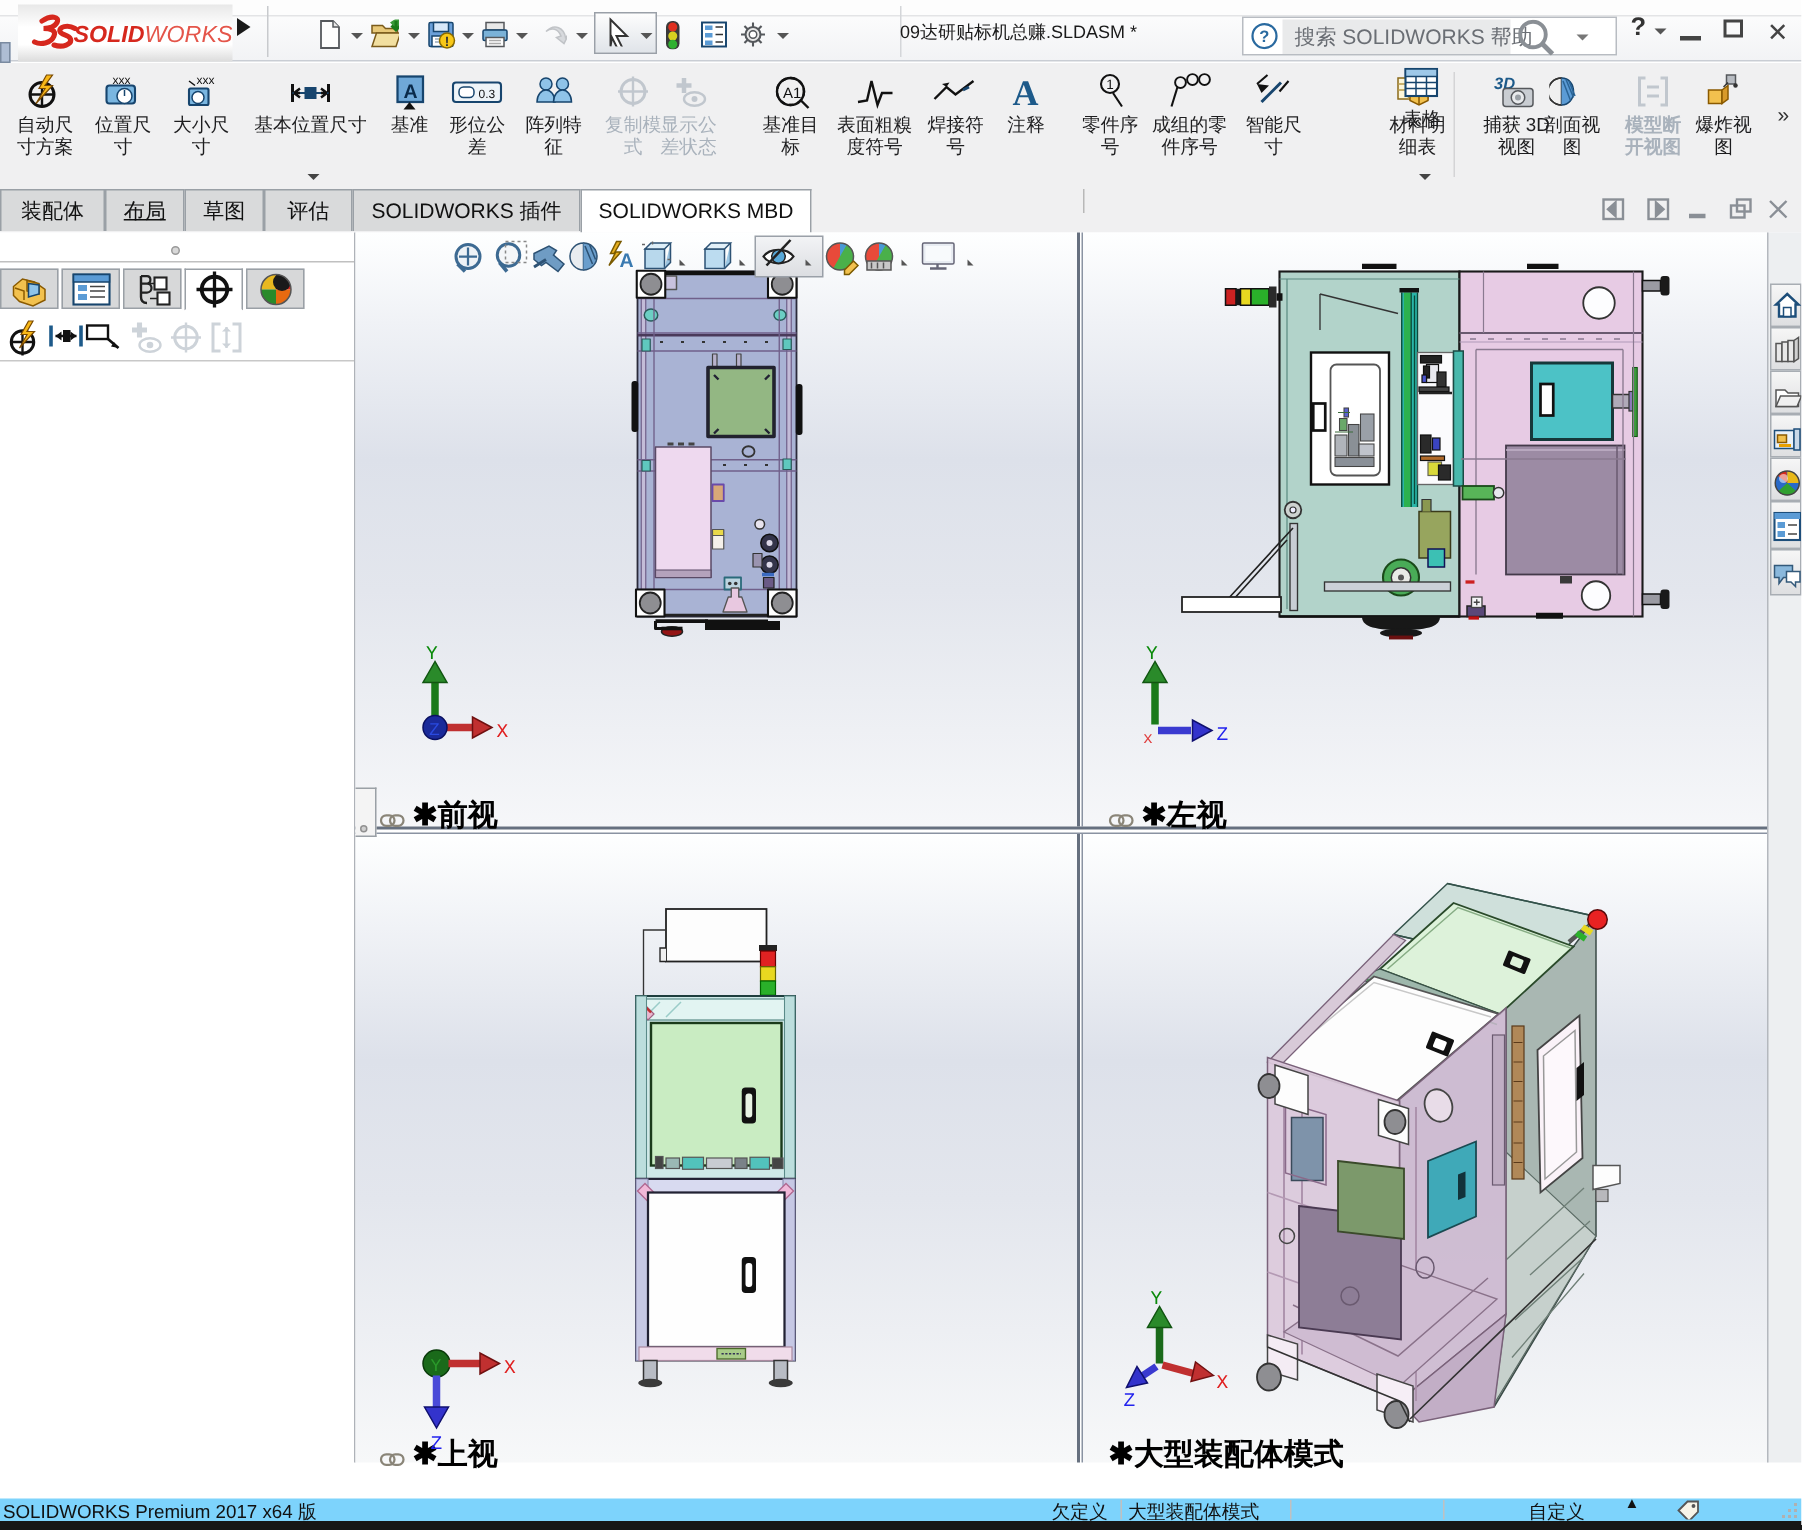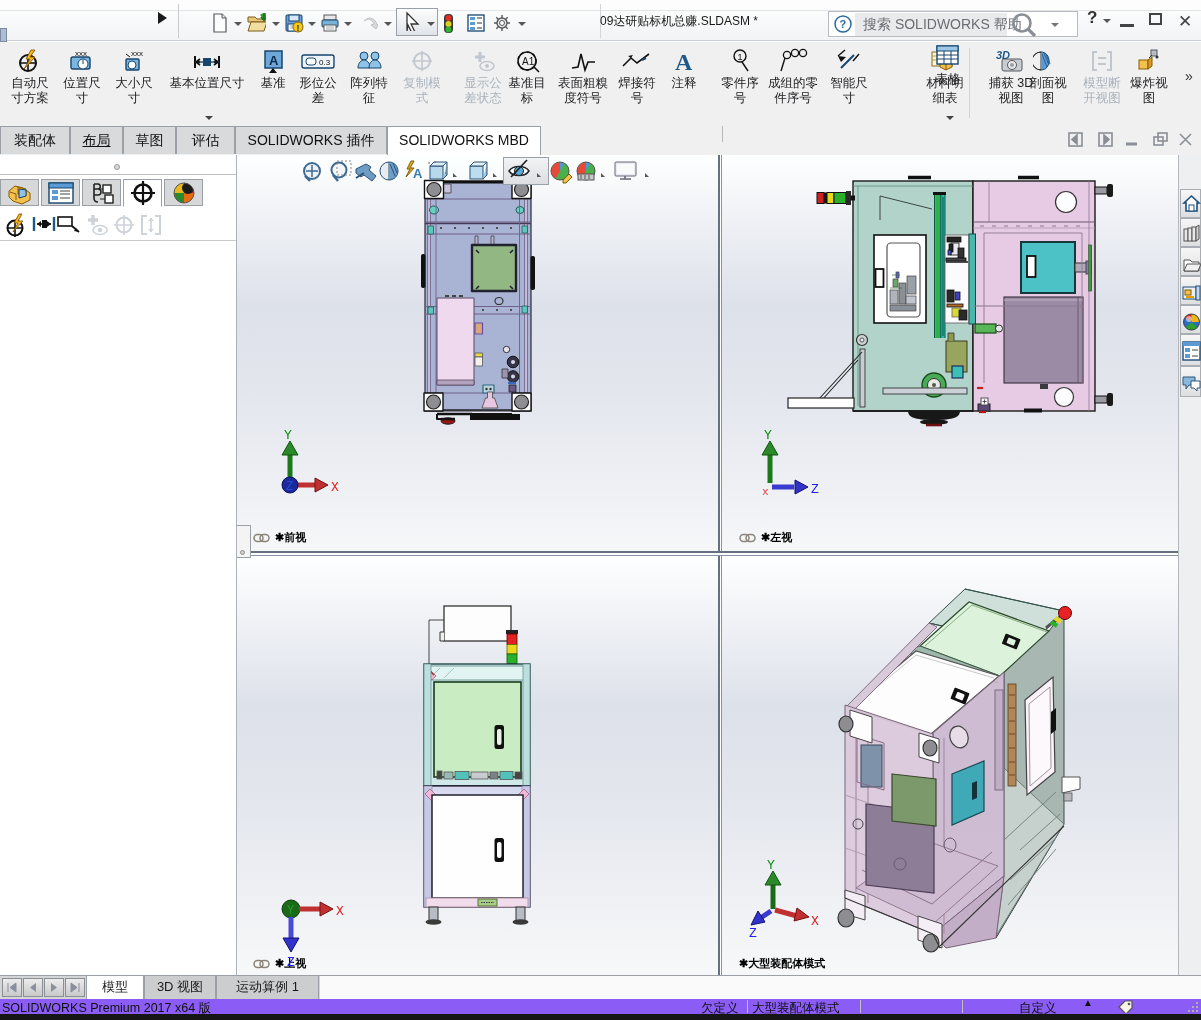--- a/index.html
+++ b/index.html
@@ -39,45 +39,54 @@
 #lp-icons{position:absolute;left:0;top:52px;width:236px;height:34px;background:#fff;border-bottom:1px solid #c8c8c8;}
 
 #viewport{position:absolute;left:237px;top:155px;width:941px;height:820px;}
 .quad{position:absolute;}
 #q1{left:0;top:0;width:483px;height:398px;background:linear-gradient(180deg,#feffff 0%,#f0f2f6 15%,#dde1ea 38%,#e3e6ed 60%,#f6f7f9 100%);}
 #q2{left:485px;top:0;width:456px;height:398px;background:linear-gradient(180deg,#feffff 0%,#f0f2f6 15%,#dde1ea 38%,#e3e6ed 60%,#f6f7f9 100%);}
 #q3{left:0;top:401px;width:483px;height:419px;background:linear-gradient(180deg,#feffff 0%,#f0f2f6 15%,#dde1ea 36%,#e3e6ed 58%,#f7f8f9 100%);}
 #q4{left:485px;top:401px;width:456px;height:419px;background:linear-gradient(180deg,#feffff 0%,#f0f2f6 15%,#dde1ea 36%,#e3e6ed 58%,#f7f8f9 100%);}
 #vdiv{position:absolute;left:481px;top:0;width:4px;height:820px;background:#fff;border-left:2px solid #66707f;border-right:1px solid #8a93a2;}
 #hdiv{position:absolute;left:0;top:396px;width:941px;height:5px;background:#fff;border-top:2px solid #66707f;border-bottom:1px solid #8a93a2;}
-.vlabel{position:absolute;font-size:11px;font-weight:bold;color:#000;}
+.vlabel{position:absolute;font-size:20px;font-weight:bold;color:#000;}
 .chainic{display:inline-block;vertical-align:-2px;margin-right:5px;}
 
 #split1{position:absolute;left:237px;top:525px;width:14px;height:33px;background:#f4f4f4;border:1px solid #9aa0a6;border-left:none;}
 #split1 .d{position:absolute;left:3px;top:24px;width:5px;height:5px;border-radius:50%;background:#cfcfcf;border:1px solid #909090;}
 
 #taskpane{position:absolute;left:1178px;top:155px;width:23px;height:820px;background:#edeff1;border-left:1px solid #b4b8be;}
 .tpbtn{position:absolute;left:1px;width:21px;height:29px;background:linear-gradient(#f6f6f6,#dedfe1);border:1px solid #a8adb3;}
 
 #bottomtabs{position:absolute;left:0;top:975px;width:1201px;height:24px;background:#d4d5d7;border-top:1px solid #9aa0a6;}
 .navb{position:absolute;top:2px;width:20px;height:19px;background:linear-gradient(#ececec,#c9c9c9);border:1px solid #8a8f95;}
 .btab{position:absolute;top:0px;height:23px;font-size:13px;color:#1a1a1a;text-align:center;line-height:22px;background:#cccdcf;border-right:1px solid #9aa0a6;border-left:1px solid #9aa0a6;}
 .btab.act{background:#fff;}
 #bt-rest{position:absolute;left:320px;top:0;width:881px;height:23px;background:#fafafa;}
 
-#statusbar{position:absolute;left:0;top:999px;width:1201px;height:15px;background:#8b5cf6;font-size:12.5px;color:#111;}
+#statusbar{position:absolute;left:0;top:999px;width:1201px;height:15px;background:#7dd3fc;font-size:12.5px;color:#111;}
 #blackbar{position:absolute;left:0;top:1014px;width:1201px;height:6px;background:#161616;}
 .sb-sep{position:absolute;top:1px;width:1px;height:13px;background:#c0c0c0;}
 svg{display:block;}
 </style></head>
 <body>
 <div id="app">
 
   <div id="titlebar">
     <div id="topstrip"></div>
+    <div id="logobox">
+      <svg style="position:absolute;left:6px;top:5px;" width="34" height="30" viewBox="0 0 34 30">
+        <g fill="none" stroke="#d6281e" stroke-width="3.4" stroke-linecap="round">
+          <path d="M10 6c6-4 12-3 10 1-1.5 3-6 4-9 4 4 0 9 1 7 5-2 5-9 6-13 4"></path>
+          <path d="M30 5c-5-3-11-1-10 2 .8 2.5 6 2 7 5 1 3.5-5 6-11 4" transform="translate(2,6)"></path>
+        </g>
+      </svg>
+      <div class="lg" style="left:37px;top:12px;font-size:15.5px;letter-spacing:0;">SOLID<span style="font-weight:normal;color:#e4554a;">WORKS</span></div>
+    </div>
     <div class="flyarrow"></div>
     <div style="position:absolute;left:178px;top:4px;width:1px;height:34px;background:#c8cacd;"></div>
     <div id="tb-icons">
       <svg class="tbtn" style="left:210px;" width="20" height="20">
           <path d="M4 1h8l4 4v14H4z" fill="#fdfdfd" stroke="#55585c" stroke-width="1.2"></path>
           <path d="M12 1v4h4" fill="#e8e8e8" stroke="#55585c"></path>
         </svg>
       <div class="drop" style="left:234px;"></div>
       <svg class="tbtn" style="left:246px;" width="22" height="20">
           <path d="M2 4h7l2 2h8v3H2z" fill="#e8c878" stroke="#7a5a1a"></path>
@@ -193,21 +202,21 @@
     <div class="rb" style="left:344px;width:50px;"><svg class="ic" width="30" height="26">
           <circle cx="10" cy="8" r="4" fill="#8fc3e8" stroke="#17456e"></circle>
           <path d="M4 20c0-5 3-8 6-8s6 3 6 8z" fill="#8fc3e8" stroke="#17456e"></path>
           <circle cx="21" cy="8" r="4" fill="#8fc3e8" stroke="#17456e"></circle>
           <path d="M15 20c0-5 3-8 6-8s6 3 6 8z" fill="#8fc3e8" stroke="#17456e"></path>
         </svg>阵列特<br>征</div>
     <div class="rb dis" style="left:397px;width:50px;"><svg class="ic" width="26" height="26" opacity="0.45">
           <circle cx="13" cy="13" r="8" fill="none" stroke="#8a97a5" stroke-width="2"></circle>
           <path d="M3 13h20M13 3v20" stroke="#8a97a5" stroke-width="1.6"></path>
         </svg>复制模<br>式</div>
-    <div class="rb dis" style="left:457px;width:52px;"><svg class="ic" width="26" height="26" opacity="0.45">
+    <div class="rb dis" style="left:433px;width:52px;"><svg class="ic" width="26" height="26" opacity="0.45">
           <path d="M10 4v10M5 9h10" stroke="#8a97a5" stroke-width="3"></path>
           <ellipse cx="17" cy="18" rx="7" ry="4.5" fill="none" stroke="#8a97a5" stroke-width="1.6"></ellipse>
           <circle cx="17" cy="18" r="2" fill="#8a97a5"></circle>
         </svg>显示公<br>差状态</div>
     <div class="rb" style="left:503px;width:48px;"><svg class="ic" width="28" height="26">
           <circle cx="14" cy="13" r="9" fill="none" stroke="#111" stroke-width="1.6"></circle>
           <circle cx="14" cy="13" r="9" fill="none" stroke="#111" stroke-width="1.6" stroke-dasharray="3 3"></circle>
           <text x="9" y="17" font-size="10" fill="#111">A1</text>
           <path d="M21 19l5 5" stroke="#111" stroke-width="1.6"></path>
         </svg>基准目<br>标</div>
@@ -256,21 +265,21 @@
           <rect x="8" y="11" width="20" height="12" rx="2" fill="#c9cdd2" stroke="#55585c"></rect>
           <circle cx="18" cy="17" r="4.5" fill="#e8eaec" stroke="#55585c"></circle>
           <circle cx="18" cy="17" r="2" fill="#9aa0a6"></circle>
         </svg>捕获 3D<br>视图</div>
     <div class="rb" style="left:980px;width:48px;margin-left:44px;"><svg class="ic" width="30" height="26">
           <path d="M8 4a9 9 0 100 18z" fill="#f0f0f0" stroke="#333"></path>
           <path d="M8 4a9 9 0 100 18" fill="none" stroke="#333"></path>
           <path d="M8 4c5 0 8 4 8 9s-3 9-8 9" fill="#5b9bd5" stroke="#17456e"></path>
           <path d="M9 6l5 13M11 5l5 12M13 6l4 10" stroke="#2a6496" stroke-width="1"></path>
         </svg>剖面视<br>图</div>
-    <div class="rb dis" style="left:1080px;width:44px;"><svg class="ic" width="26" height="26" opacity="0.45">
+    <div class="rb dis" style="left:1080px;width:44px;font-weight:bold;"><svg class="ic" width="26" height="26" opacity="0.45">
           <path d="M8 4h-4v18h4M18 4h4v18h-4" fill="none" stroke="#8a97a5" stroke-width="2"></path>
           <path d="M9 10h8M9 16h8" stroke="#8a97a5" stroke-width="2"></path>
         </svg>模型断<br>开视图</div>
     <div class="rb" style="left:1126px;width:46px;"><svg class="ic" width="28" height="26">
           <rect x="4" y="12" width="9" height="9" fill="#f2c14e" stroke="#8a5a00"></rect>
           <path d="M13 12l4-3v9l-4 3z" fill="#d89a2a" stroke="#8a5a00"></path>
           <rect x="16" y="2" width="6" height="6" fill="#b8bcc2" stroke="#55585c"></rect>
           <path d="M14 10l3-3" stroke="#333"></path>
           <circle cx="22" cy="9" r="1.5" fill="#333"></circle>
         </svg>爆炸视<br>图</div>
@@ -874,46 +883,20 @@
         </svg>
       </div>
     <div class="tpbtn" style="top:211px;height:31px;">
         <svg width="21" height="27" style="margin:4px 0;">
           <path d="M2 6h12v8H8l-3 4v-4H2z" fill="#8ab8dc" stroke="#33597a"></path>
           <path d="M10 10h9v7h-3v3l-3-3h-3z" fill="#fff" stroke="#33597a"></path>
         </svg>
       </div>
   </div>
 
-  <div id="bottomtabs">
-    <div class="navb" style="left:2px;">
-        <svg width="18" height="17">
-          <path d="M5 4v9M13 4l-6 4.5 6 4.5z" fill="#8a8fa0" stroke="#8a8fa0"></path>
-        </svg>
-      </div>
-    <div class="navb" style="left:23px;">
-        <svg width="18" height="17">
-          <path d="M12 4l-6 4.5 6 4.5z" fill="#8a8fa0"></path>
-        </svg>
-      </div>
-    <div class="navb" style="left:44px;">
-        <svg width="18" height="17">
-          <path d="M6 4l6 4.5-6 4.5z" fill="#8a8fa0"></path>
-        </svg>
-      </div>
-    <div class="navb" style="left:65px;">
-        <svg width="18" height="17">
-          <path d="M13 4v9M5 4l6 4.5-6 4.5z" fill="#8a8fa0" stroke="#8a8fa0"></path>
-        </svg>
-      </div>
-    <div class="btab act" style="left:86px;width:58px;">模型</div>
-    <div class="btab" style="left:144px;width:72px;">3D 视图</div>
-    <div class="btab" style="left:216px;width:103px;">运动算例 1</div>
-    <div id="bt-rest"></div>
-  </div>
 
   <div id="statusbar">
     <span style="position:absolute;left:2px;top:1px;">SOLIDWORKS Premium 2017 x64 版</span>
     <span style="position:absolute;left:701px;top:1px;">欠定义</span>
     <div class="sb-sep" style="left:747px;"></div>
     <span style="position:absolute;left:752px;top:1px;">大型装配体模式</span>
     <div class="sb-sep" style="left:860px;"></div>
     <span style="position:absolute;left:865px;top:15px;">在编辑 装配体</span>
     <div class="sb-sep" style="left:962px;"></div>
     <span style="position:absolute;left:1019px;top:1px;">自定义</span>

